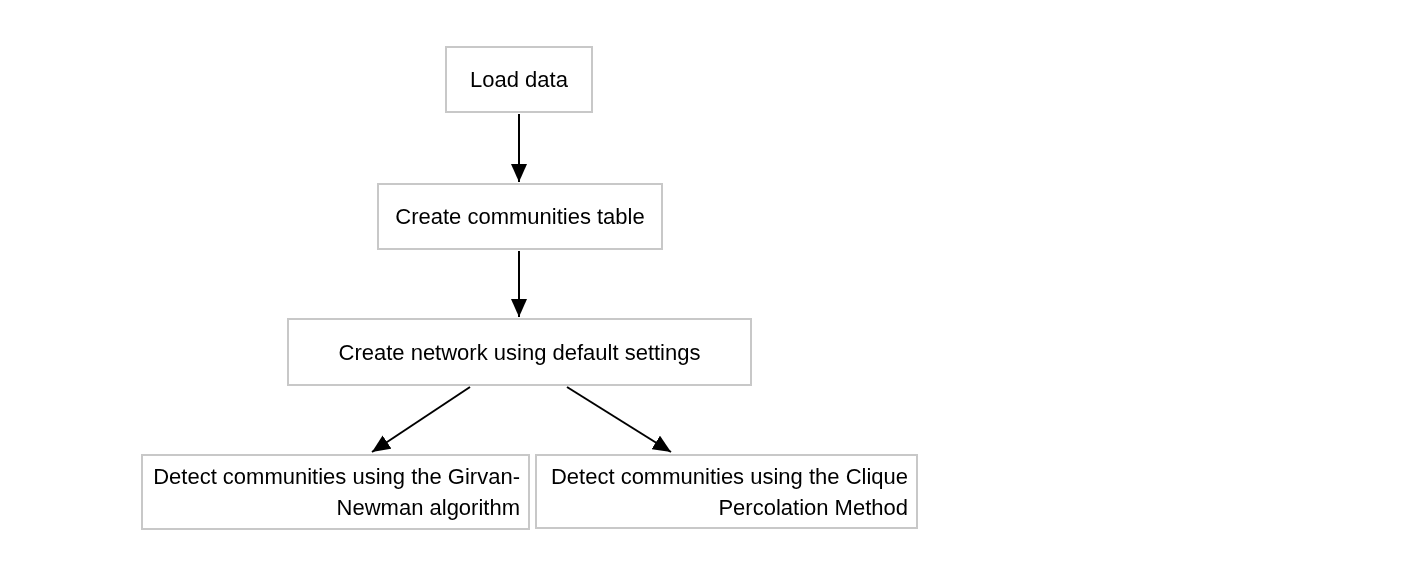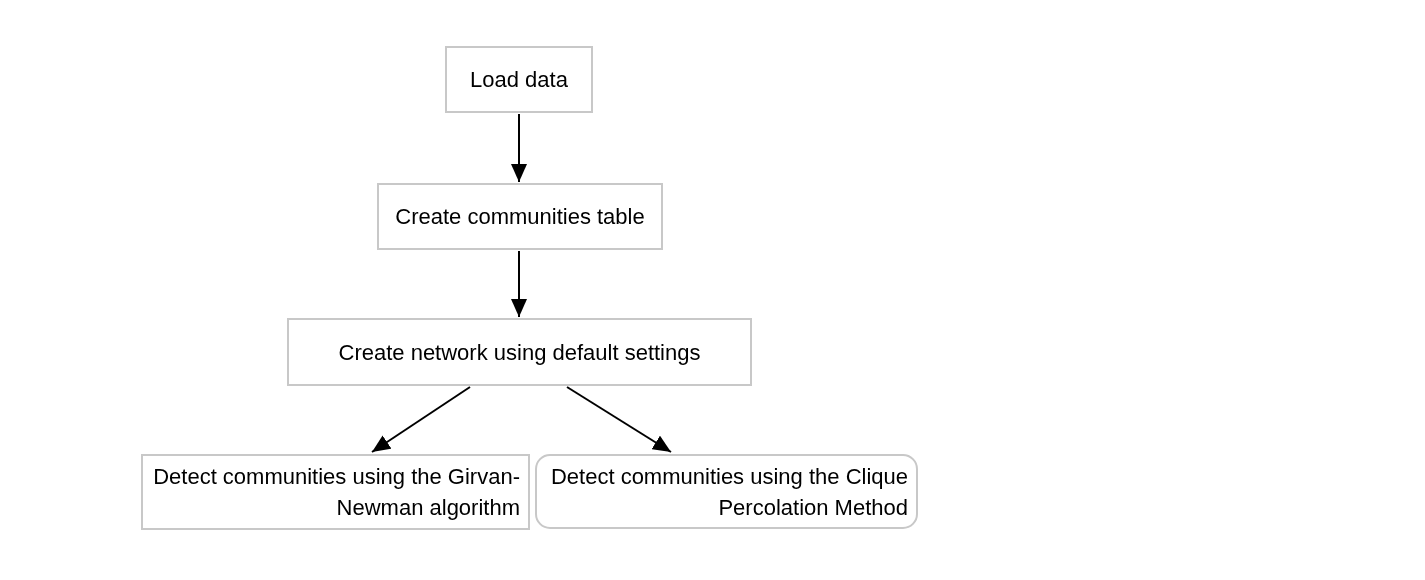--- a/index.html
+++ b/index.html
@@ -37,21 +37,21 @@
     display: flex;
     align-items: center;
     justify-content: center;
     text-align: right;
     padding: 2px 8px;
   }
   .node-load-data               { left: 445px; top: 46px;  width: 148px; height: 67px; }
   .node-create-similarity-table { left: 377px; top: 183px; width: 286px; height: 67px; }
   .node-create-network          { left: 287px; top: 318px; width: 465px; height: 68px; }
   .node-detect-girvan-newman    { left: 118px; top: 454px; width: 389px; height: 76px; margin-left: 23px; }
-  .node-detect-clique           { left: 535px; top: 454px; width: 383px; height: 75px; border-radius: 15px; }
+  .node-detect-clique           { left: 535px; top: 454px; width: 383px; height: 75px; }
   .edge {
     stroke: var(--arrow-color, #000000);
     stroke-width: 2;
     fill: none;
   }
 </style>
 </head>
 <body>
 
 <div class="diagram">

